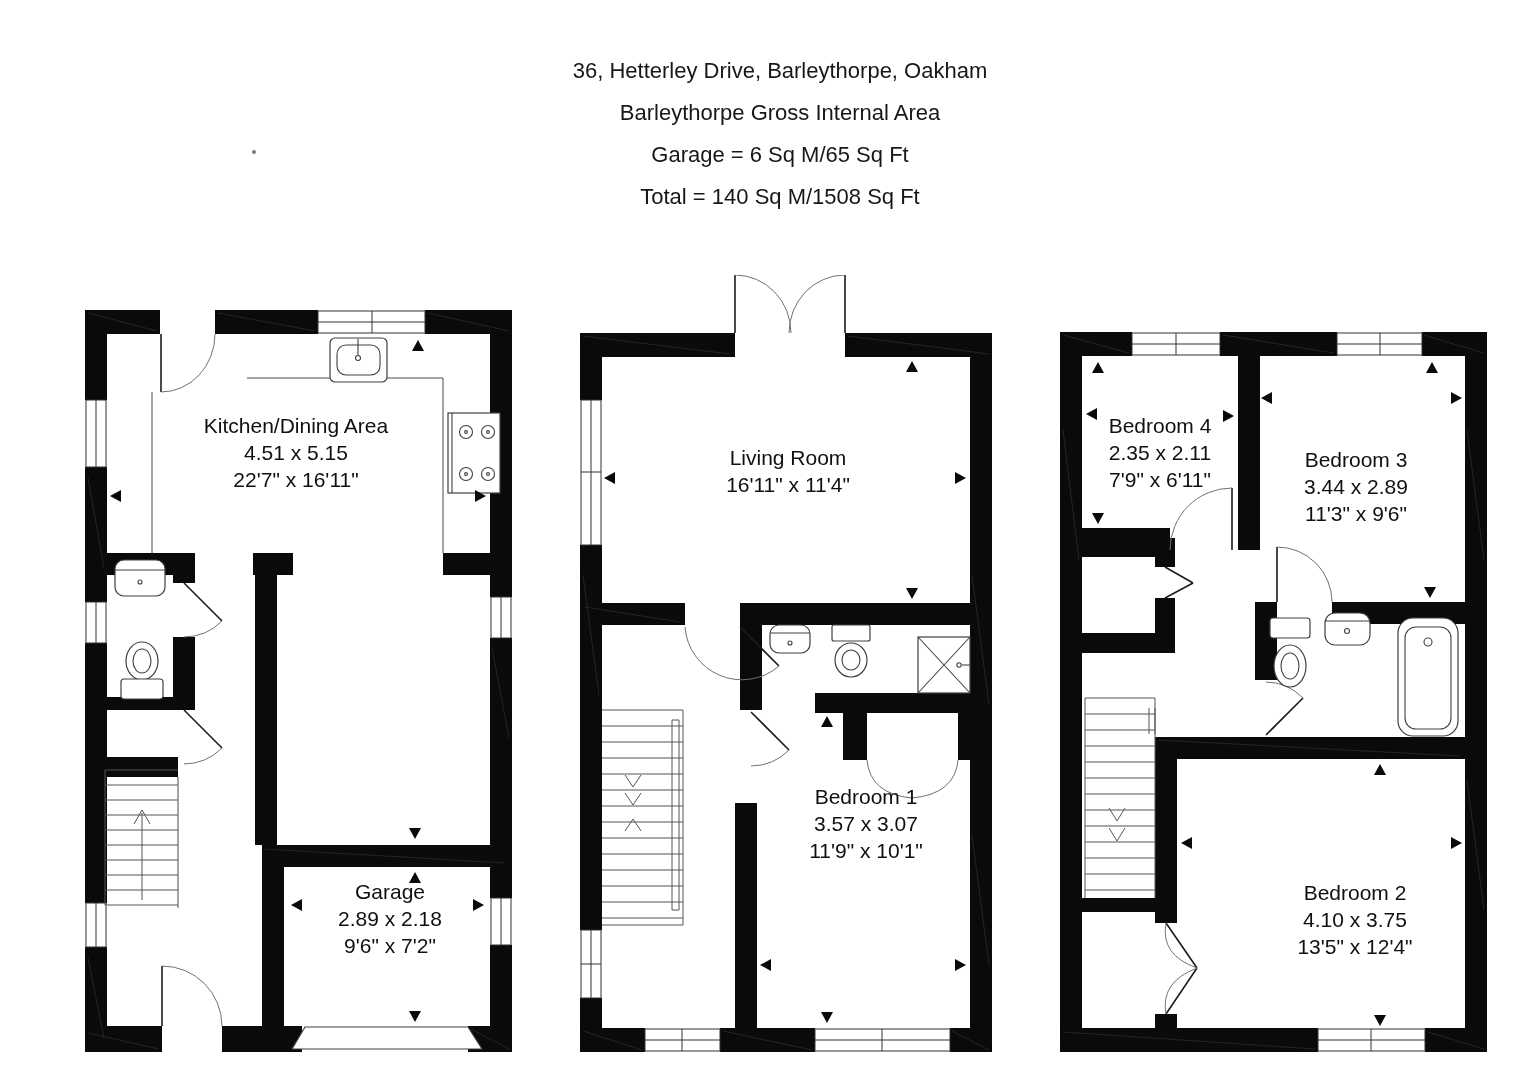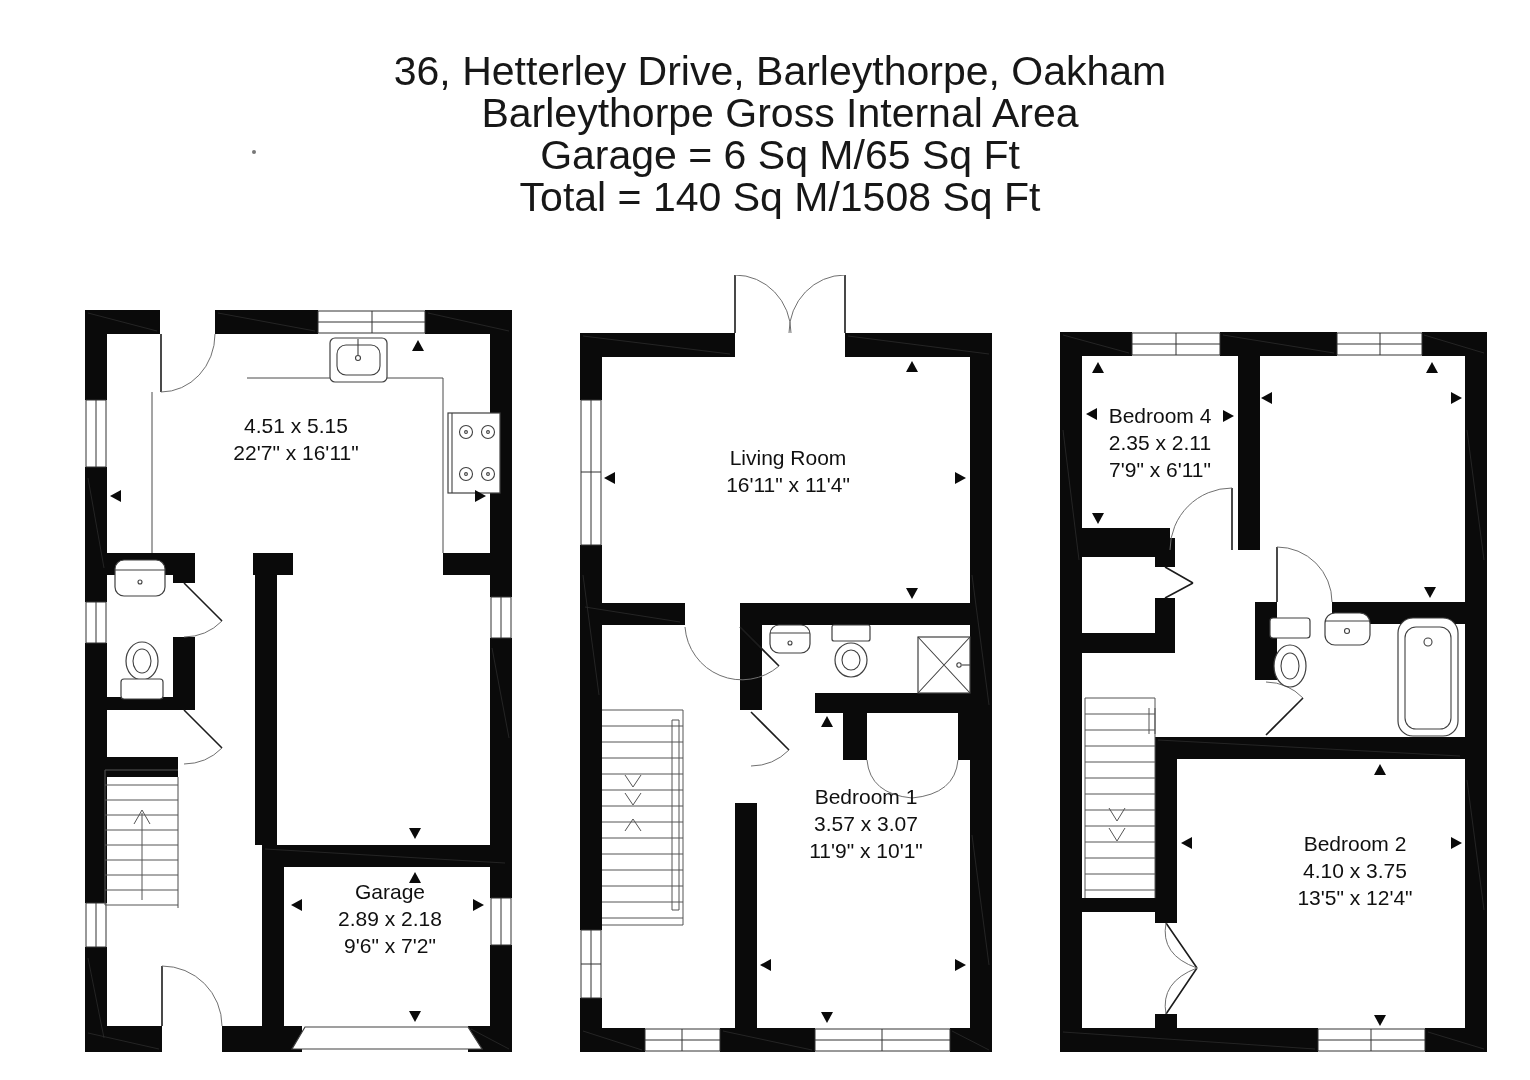--- a/index.html
+++ b/index.html
@@ -1,19 +1,19 @@
 <!DOCTYPE html>
 <html><head>
 <meta charset="utf-8">
 <style>
   html,body{margin:0;padding:0;background:#ffffff;}
   .page{position:relative;width:1530px;height:1080px;background:#fff;overflow:hidden;
         font-family:"Liberation Sans",sans-serif;color:#141414;}
   .title-block{position:absolute;top:50px;left:30px;width:1500px;text-align:center;
-               font-size:41px;line-height:42px;color:#171717;letter-spacing:0px;}
+               font-size:22px;line-height:42px;color:#171717;letter-spacing:0px;}
   .title-block div{white-space:nowrap;}
   .stray-dot{position:absolute;left:252px;top:150px;width:4px;height:4px;border-radius:50%;
              background:#777;}
   .plan{position:absolute;}
   .room-label{position:absolute;text-align:center;font-size:21px;line-height:27px;color:#101010;}
   .room-label div{white-space:nowrap;}
   svg .wall{fill:#0a0a0a;stroke:none;}
   svg .win{stroke:#333;stroke-width:1;fill:none;}
   svg .thin{stroke:#4a4a4a;stroke-width:1;fill:none;}
   svg .arc{stroke:#707070;stroke-width:1;fill:none;}
@@ -323,20 +323,21 @@
       <polygon points="402,68 391,62 391,74"></polygon>
       <polygon points="370,268 364,257 376,257"></polygon>
       <polygon points="320,434 326,445 314,445"></polygon>
       <polygon points="121,513 132,507 132,519"></polygon>
       <polygon points="402,513 391,507 391,519"></polygon>
       <polygon points="320,696 314,685 326,685"></polygon>
     </g>
   </svg>
 
   <div class="room-label" style="left:171px;top:412px;width:250px">
+    <div>Kitchen/Dining Area</div>
     <div>4.51 x 5.15</div>
     <div>22'7" x 16'11"</div>
   </div>
 
   <div class="room-label" style="left:290px;top:878px;width:200px">
     <div>Garage</div>
     <div>2.89 x 2.18</div>
     <div>9'6" x 7'2"</div>
   </div>
 
@@ -344,26 +345,31 @@
     <div>Living Room</div>
     <div>16'11" x 11'4"</div>
   </div>
 
   <div class="room-label" style="left:741px;top:783px;width:250px">
     <div>Bedroom 1</div>
     <div>3.57 x 3.07</div>
     <div>11'9" x 10'1"</div>
   </div>
 
-  <div class="room-label" style="left:1060px;top:402px;width:200px">
+  <div class="room-label" style="left:1060px;top:412px;width:200px">
     <div>Bedroom 4</div>
     <div>2.35 x 2.11</div>
     <div>7'9" x 6'11"</div>
   </div>
 
-
-  <div class="room-label" style="left:1255px;top:830px;width:200px">
+  <div class="room-label" style="left:1256px;top:446px;width:200px">
+    <div>Bedroom 3</div>
+    <div>3.44 x 2.89</div>
+    <div>11'3" x 9'6"</div>
+  </div>
+
+  <div class="room-label" style="left:1255px;top:879px;width:200px">
     <div>Bedroom 2</div>
     <div>4.10 x 3.75</div>
     <div>13'5" x 12'4"</div>
   </div>
 
 </div>
 
 </body></html>

